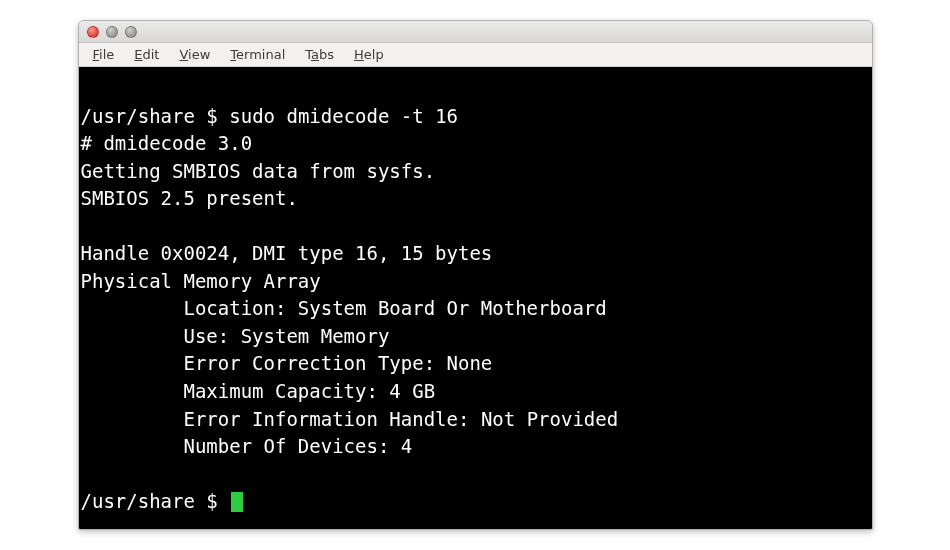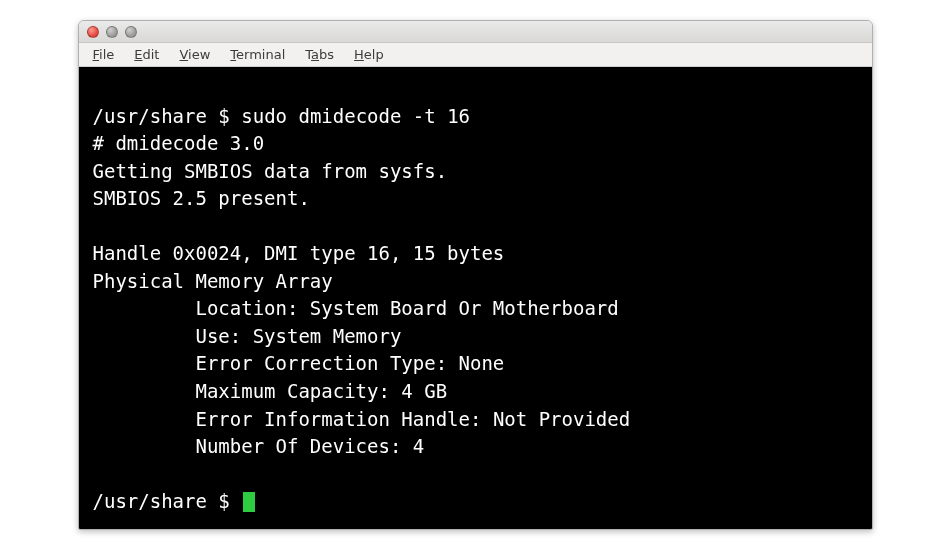--- a/index.html
+++ b/index.html
@@ -63,21 +63,21 @@
     .menubar .underline {
       text-decoration: underline;
     }
     .terminal {
       flex: 1;
       background: #000;
       color: #fff;
       font-family: "DejaVu Sans Mono", "Liberation Mono", Consolas, monospace;
       font-size: 19px;
       line-height: 1.45;
-      padding: 8px 14px;
+      padding: 8px 2px;
       white-space: pre;
       overflow: hidden;
     }
     .terminal .indent { padding-left: 9ch; display:inline-block; }
     .prompt-line { white-space: pre-wrap; }
     .cursor {
       display: inline-block;
       width: 0.6em;
       height: 1.05em;
       background: #2ecc40;

